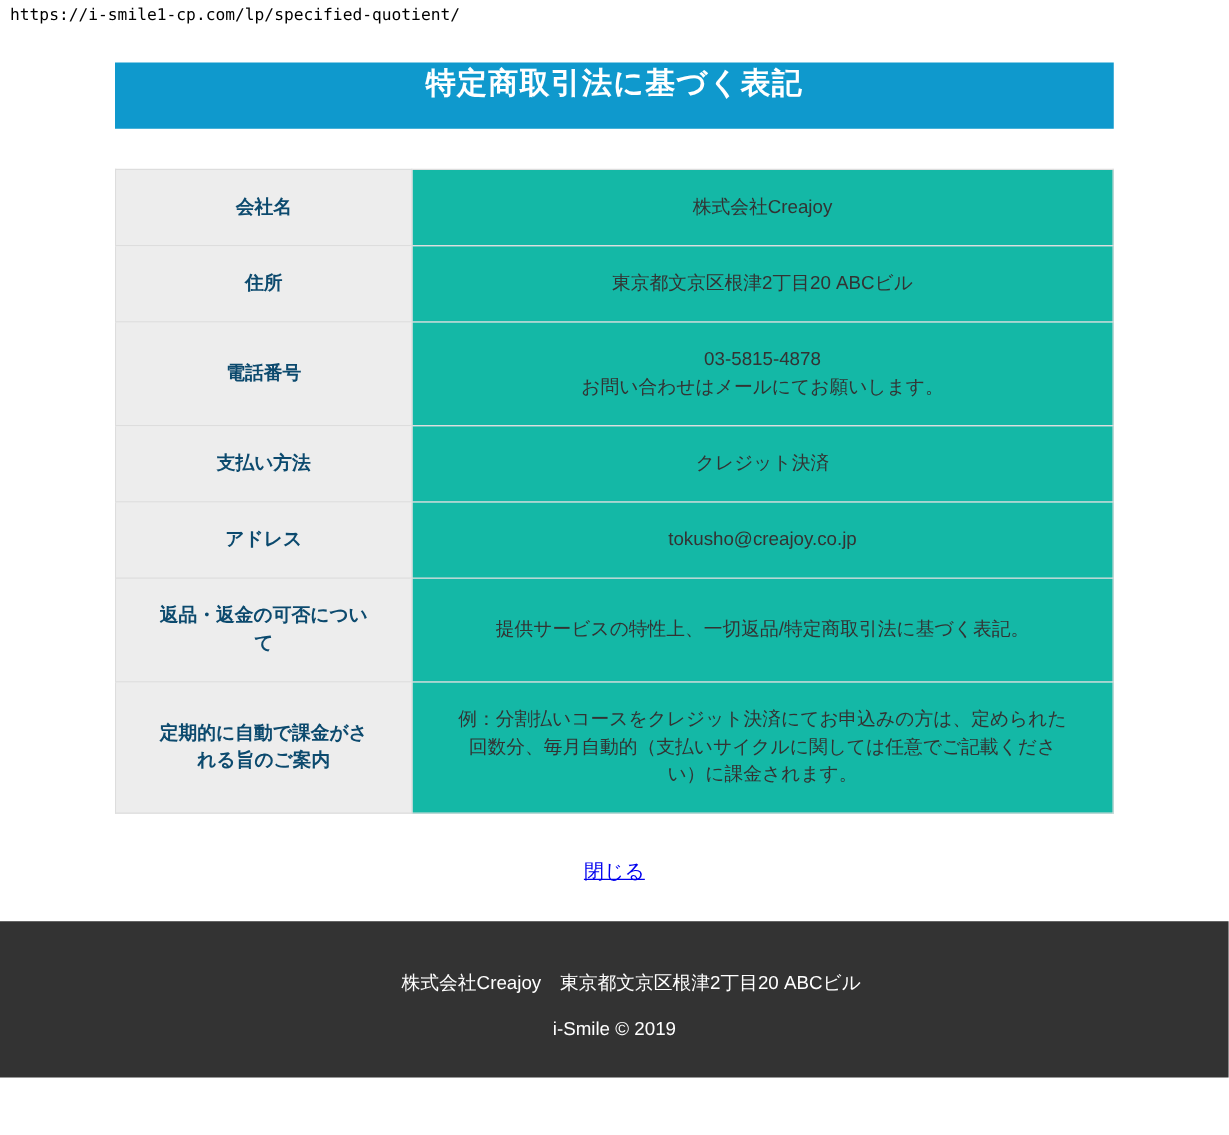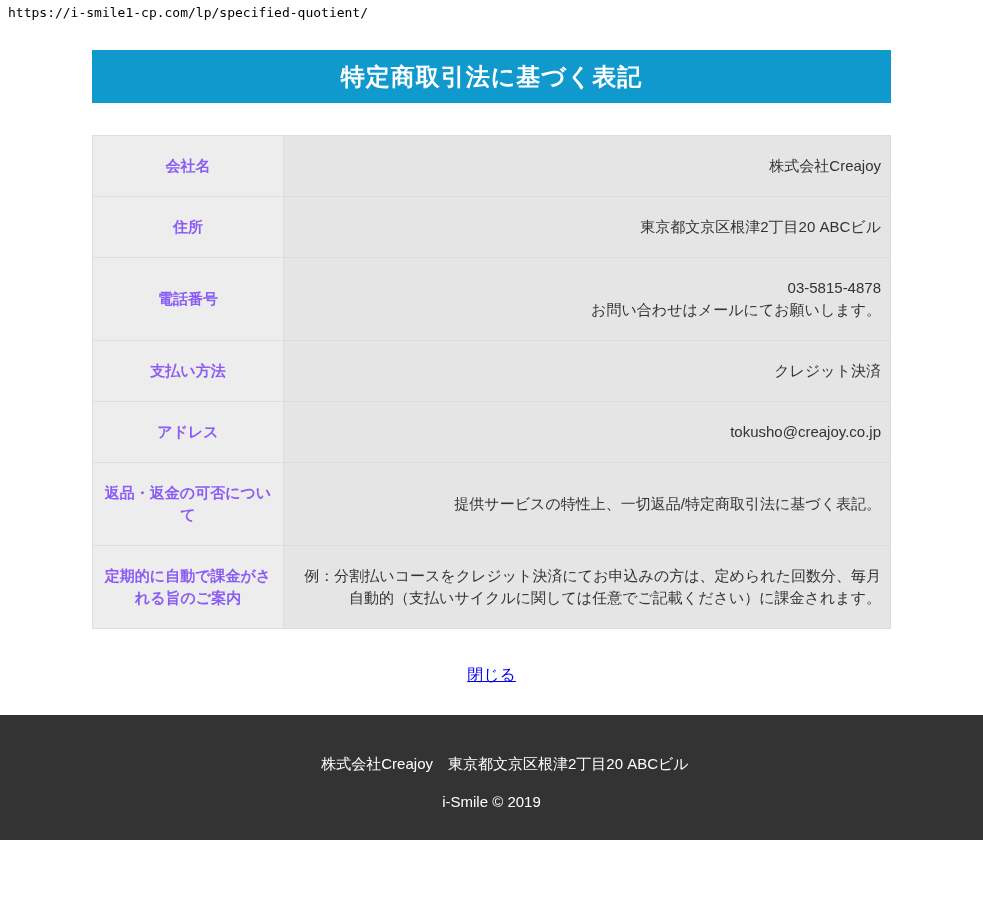--- a/index.html
+++ b/index.html
@@ -20,21 +20,20 @@
   }
   .content {
     width: 799px;
     margin: 0 auto;
   }
   .page-header {
     margin-top: 29px;
     height: 53px;
     background: #0f99cd;
     display: flex;
-    align-items: center;
     justify-content: center;
   }
   .page-header .title {
     color: #ffffff;
     font-size: 24px;
     font-weight: bold;
     letter-spacing: 1px;
   }
   table.info-table {
     margin-top: 32px;
@@ -47,27 +46,27 @@
     border: 1px solid #dddddd;
     font-size: 15px;
     line-height: 22px;
     vertical-align: middle;
   }
   table.info-table th {
     width: 180px;
     background: #ededed;
     font-weight: bold;
     text-align: center;
-    padding: 19px 5px;
-    color: #8b5cf6;
+    padding: 19px 28px;
+    color: #0c4a6e;
   }
   table.info-table td {
-    background: #e5e5e5;
-    text-align: right;
-    padding: 19px 9px;
+    background: #14b8a6;
+    text-align: center;
+    padding: 19px 32px;
     color: #333333;
     white-space: pre-line;
   }
   .close-wrap {
     text-align: center;
     margin: 36px 0 29px 0;
   }
   .close-wrap a {
     color: #0000ee;
     font-size: 16px;

